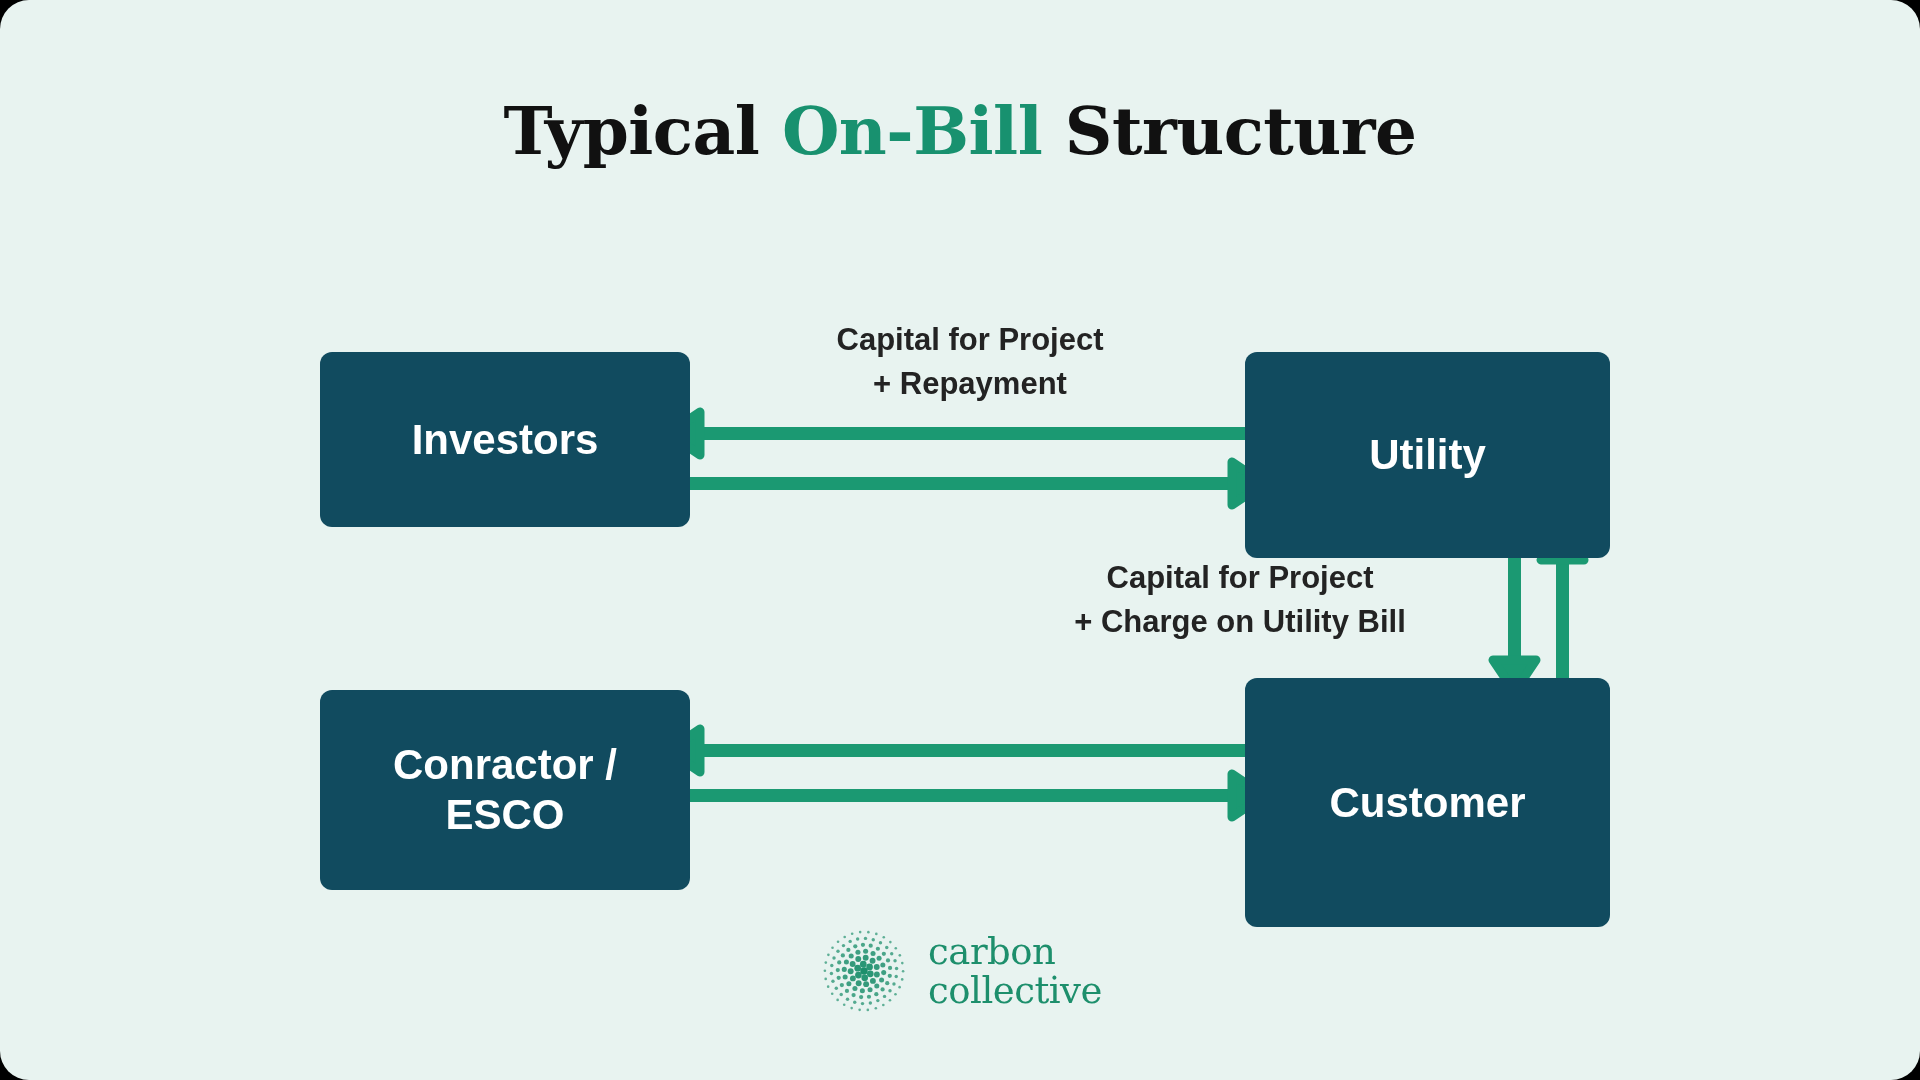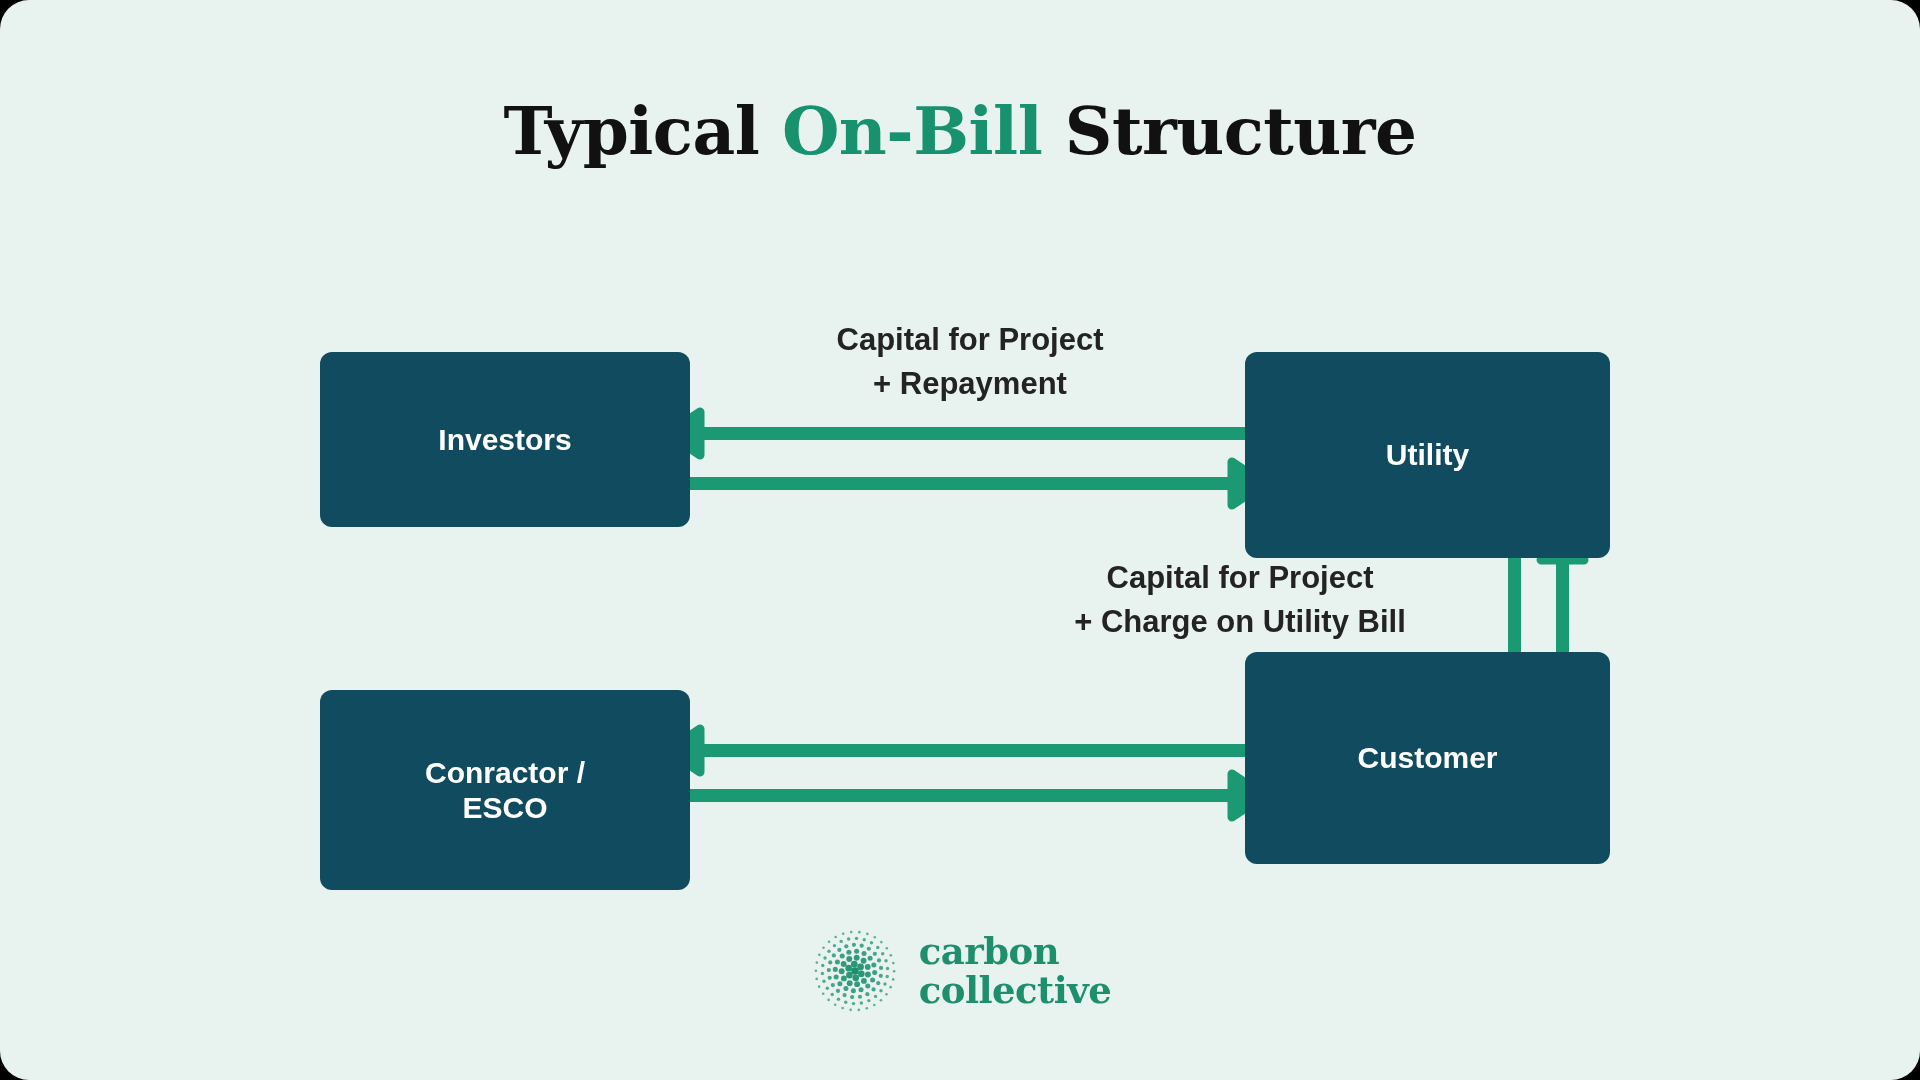--- a/index.html
+++ b/index.html
@@ -43,34 +43,34 @@
   #title .accent { color: #18916f; }
 
   
   .node {
     position: absolute;
     background: #114b5f;
     border-radius: 12px;
     color: #ffffff;
     font-family: "Liberation Sans", sans-serif;
     font-weight: bold;
-    font-size: 30px;
+    font-size: 42px;
     line-height: 1.18;
     display: flex;
     align-items: center;
     justify-content: center;
     text-align: center;
     box-sizing: border-box;
     padding: 6px 10px;
   }
 
   #node-investors { left: 320px; top: 352px; width: 370px; height: 175px; }
   #node-utility   { left: 1245px; top: 352px; width: 365px; height: 206px; }
   #node-contractor{ left: 320px; top: 690px; width: 370px; height: 200px; }
-  #node-customer  { left: 1245px; top: 652px; width: 365px; height: 212px; }
+  #node-customer  { left: 1245px; top: 678px; width: 365px; height: 249px; }
 
   
   .edge-label {
     position: absolute;
     font-family: "Liberation Sans", sans-serif;
     font-weight: bold;
     font-size: 31px;
     line-height: 1.42;
     color: #232323;
     text-align: center;
@@ -95,21 +95,21 @@
     top: 925px;
     width: 1920px;
     display: flex;
     align-items: center;
     justify-content: center;
     gap: 18px;
   }
   #logo-mark { width: 92px; height: 92px; display: block; }
   #logo-text {
     font-family: "DejaVu Serif", "Liberation Serif", serif;
-    font-weight: bold;
+    font-weight: normal;
     font-size: 37px;
     line-height: 1.06;
     color: #1d8f6c;
     letter-spacing: -0.5px;
   }
   #logo-text span { display: block; }
 </style>
 </head>
 <body>
 

